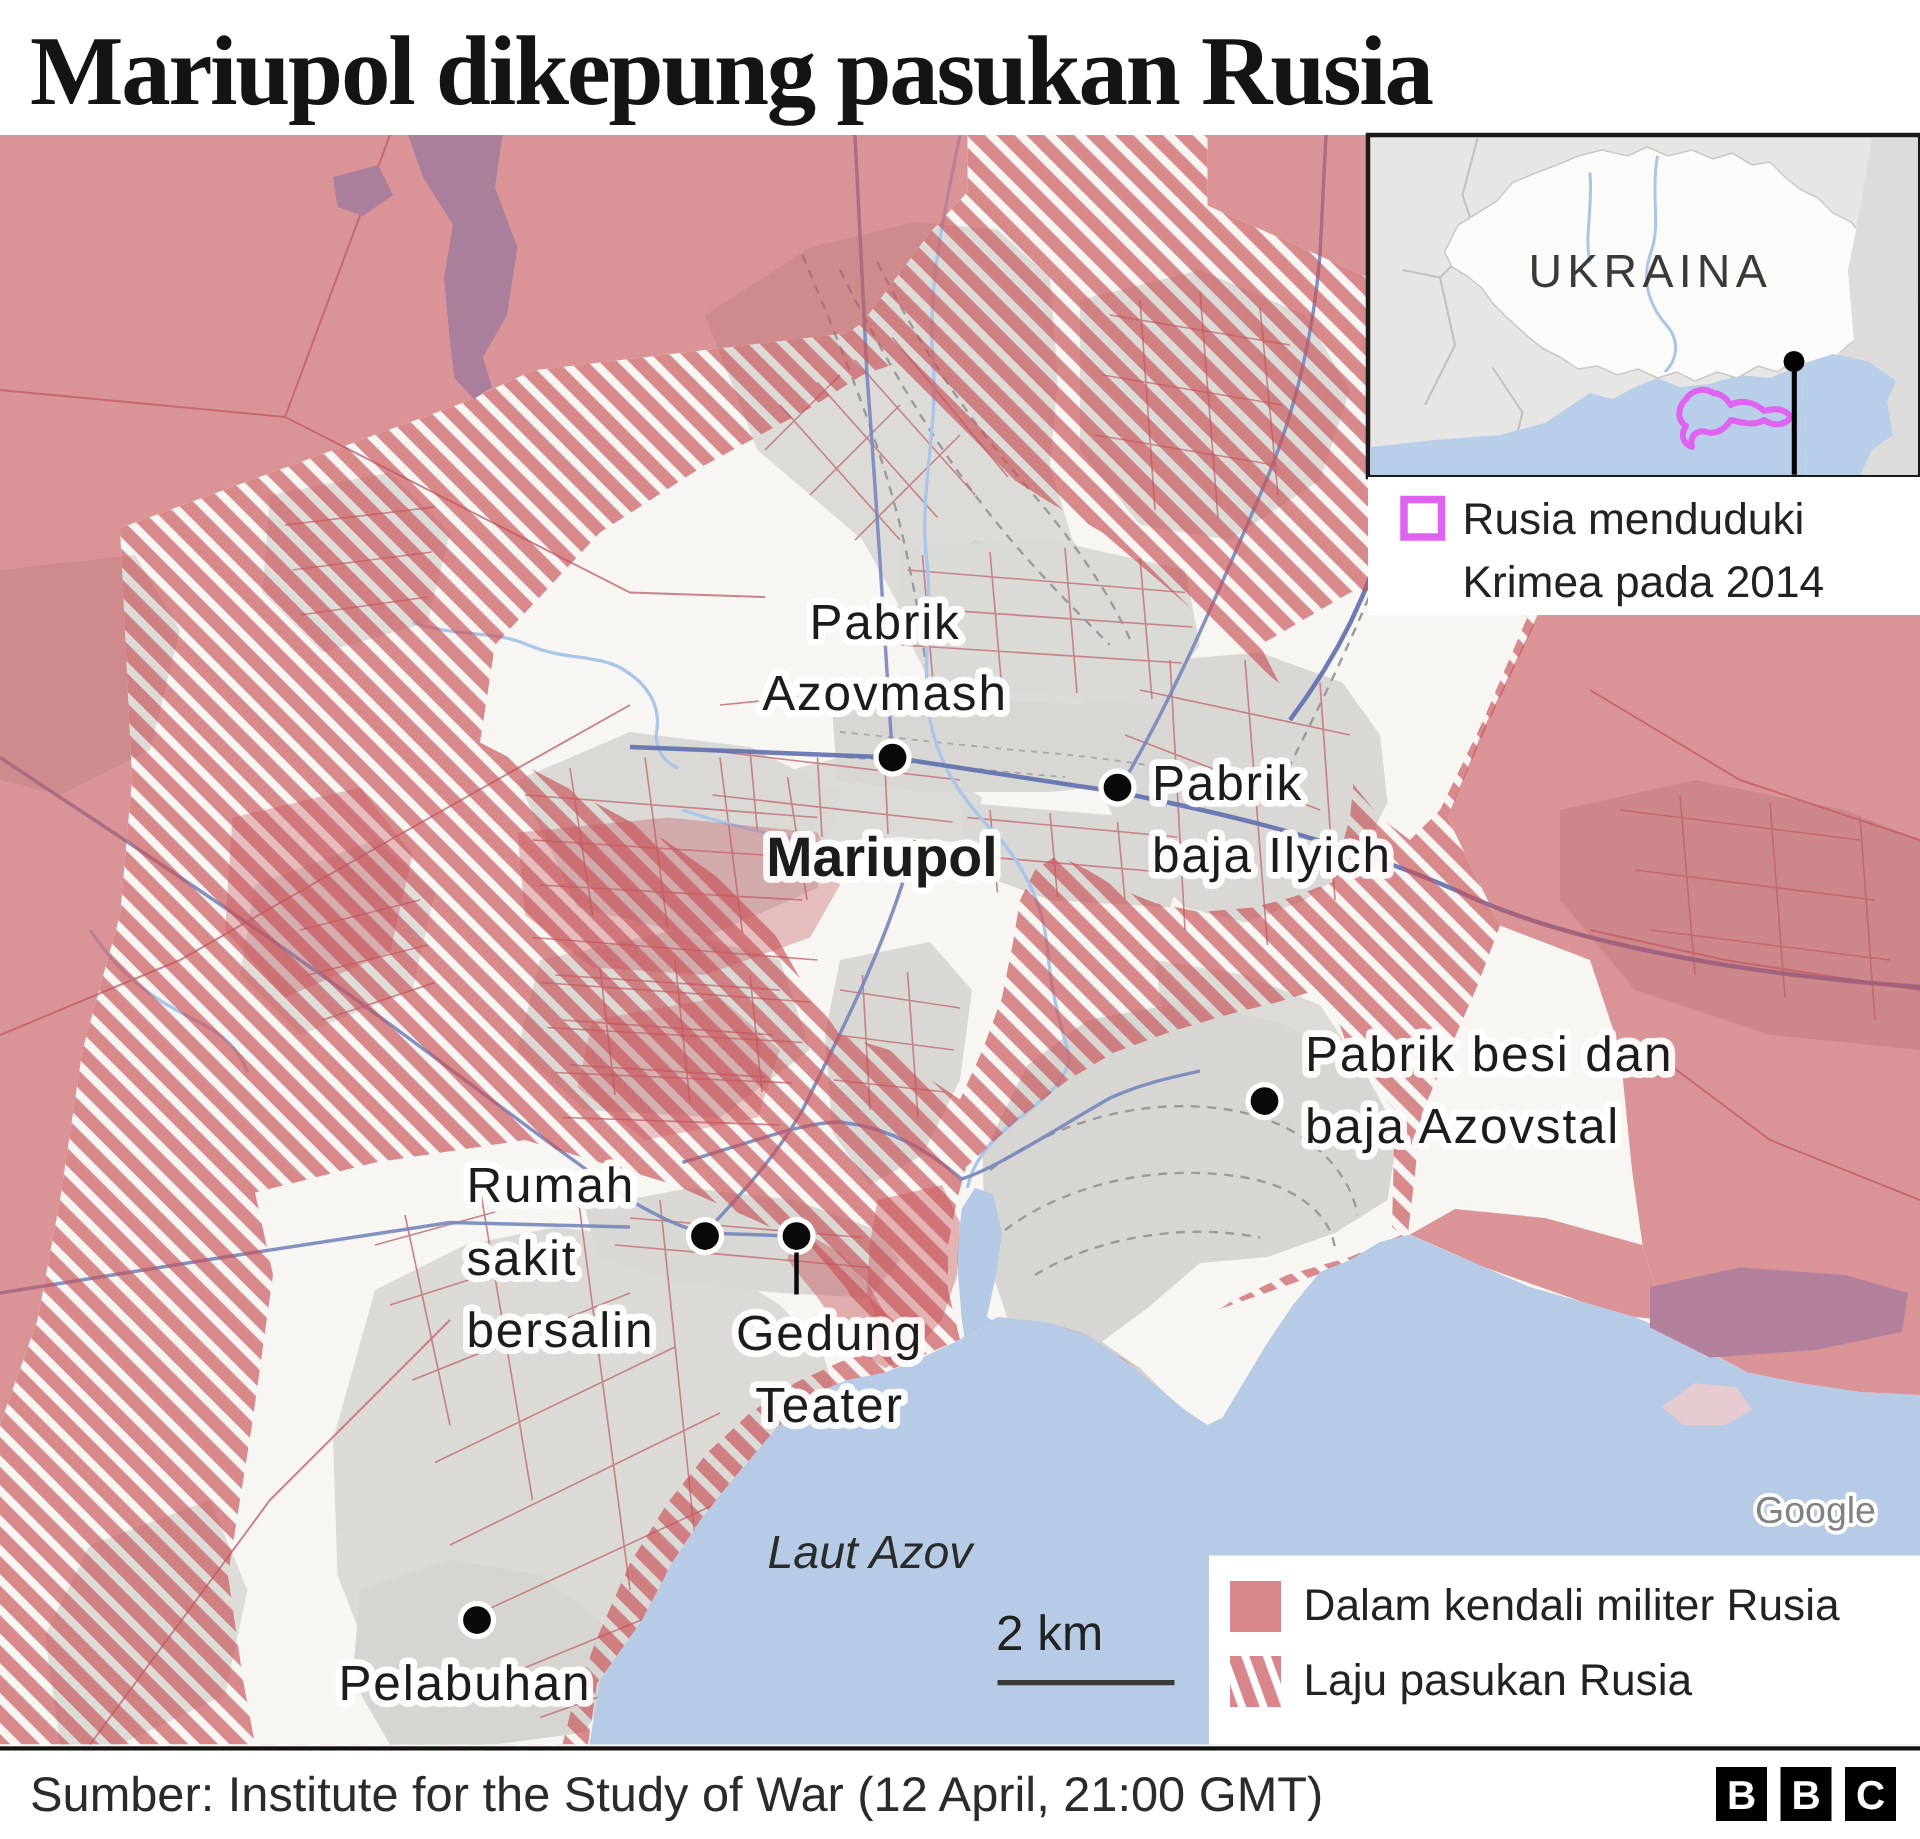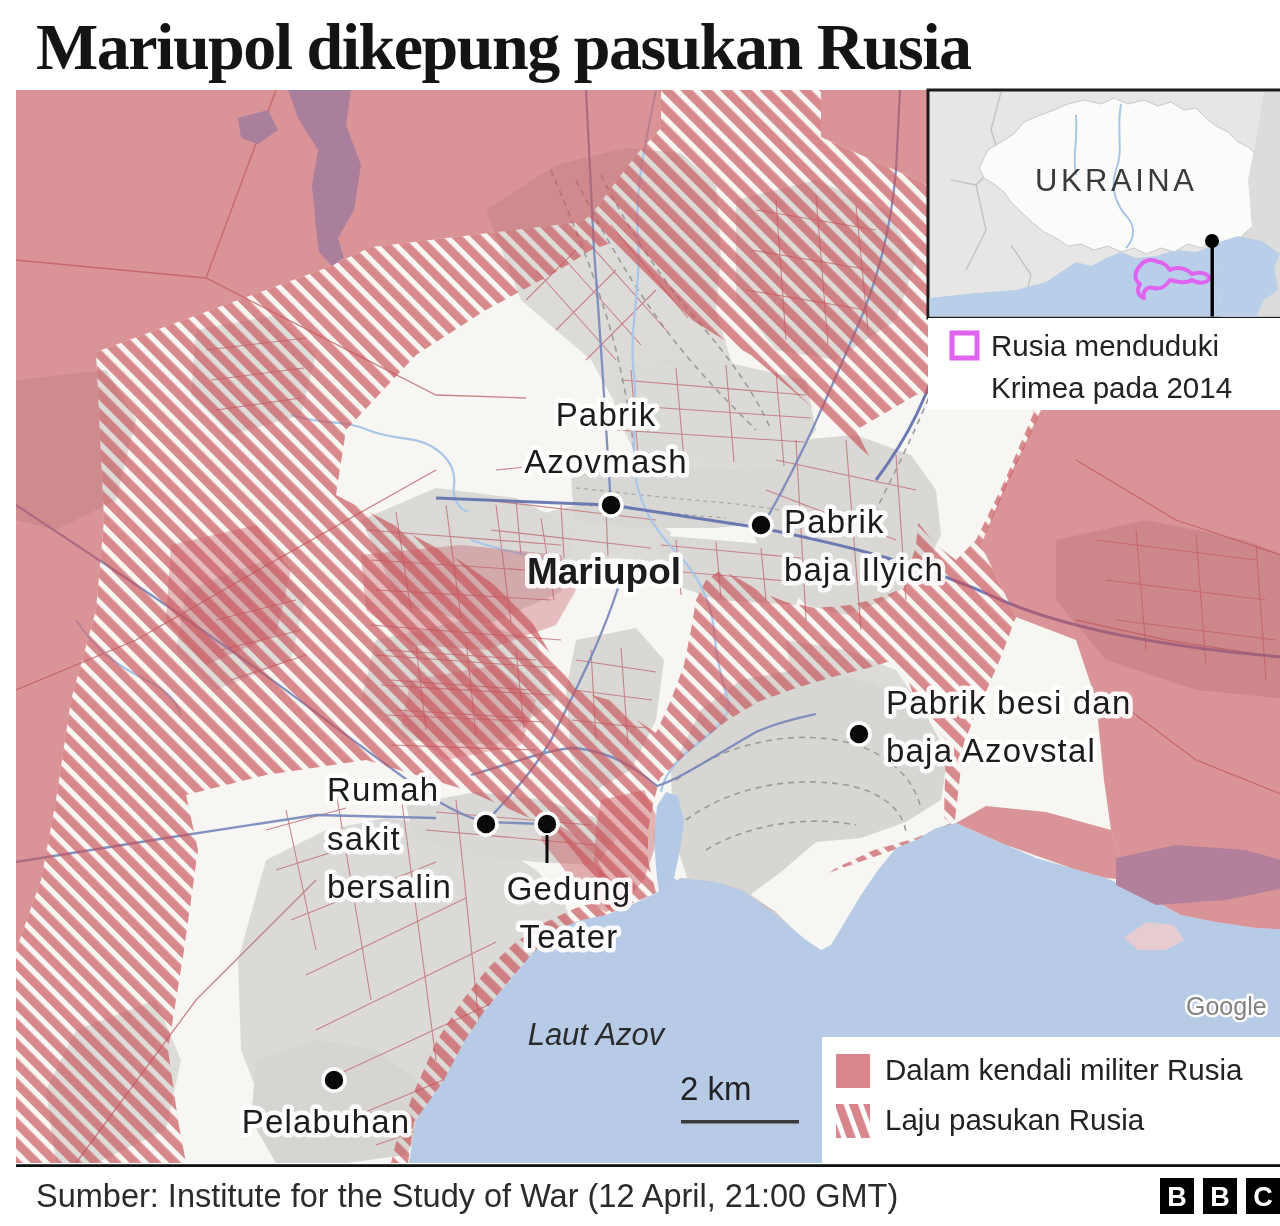--- a/index.html
+++ b/index.html
@@ -1,17 +1,17 @@
 <!DOCTYPE html>
 <html><head>
 <meta charset="utf-8">
 <style>
   html,body{margin:0;padding:0;}
   body{width:1280px;height:1226px;background:#fff;font-family:"Liberation Sans",sans-serif;overflow:hidden;}
-  .wrap{position:relative;width:1056px;height:1226px;margin-left:16px;}
+  .wrap{position:relative;width:1056px;height:1226px;}
   svg{position:absolute;top:0;left:0;}
 </style>
 </head>
 <body>
 <div class="wrap">
 <svg width="1280" height="1226" viewBox="0 0 1280 1226">
 <defs>
 <clipPath id="mapclip">
           <rect x="0" y="90" width="1280" height="1075"></rect>
         </clipPath>

